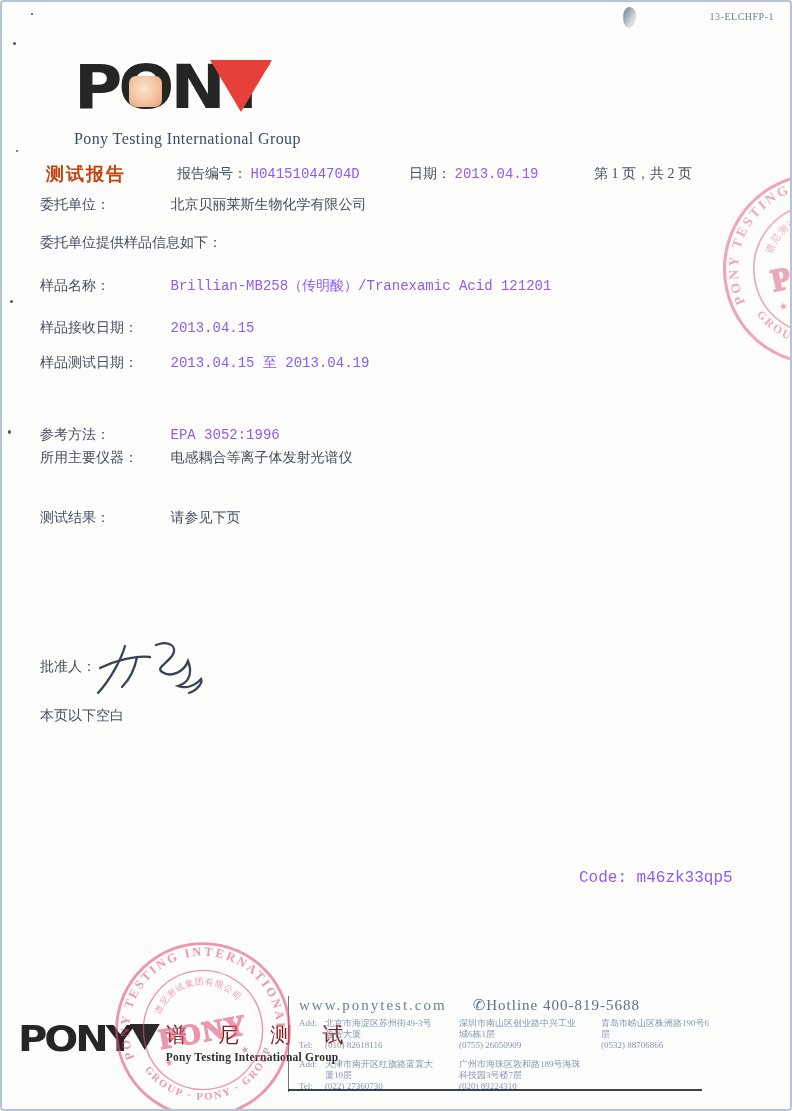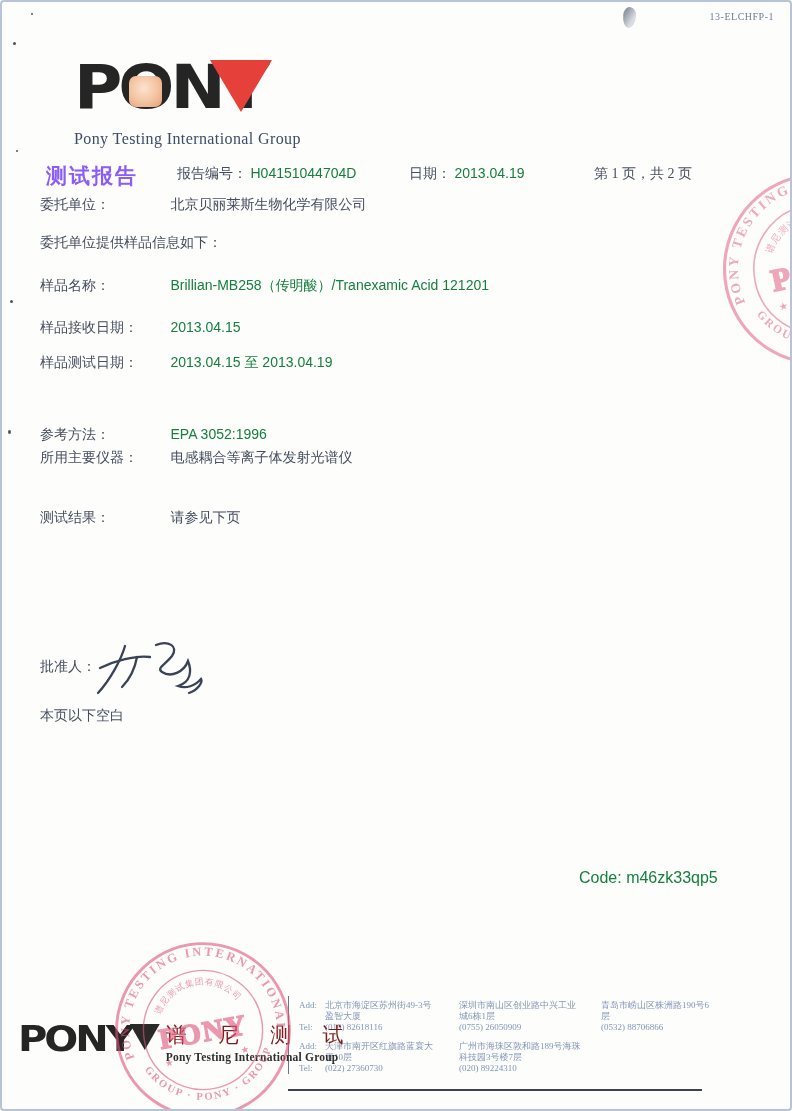--- a/index.html
+++ b/index.html
@@ -18,23 +18,23 @@
   .logo{top:58px;left:72px;width:240px;}
   .logo-word{font-family:"DejaVu Sans","Liberation Sans",sans-serif;font-weight:900;
     font-size:66px;line-height:60px;letter-spacing:-4px;color:#252525;transform:scaleY(.92);
     transform-origin:top left;position:relative;z-index:1;}
   .logo-square{position:absolute;left:55px;top:16px;width:33px;height:31px;border-radius:7px;
     background:radial-gradient(circle at 45% 40%,#fbe3cf 0%,#f3c2a0 55%,#e69d72 100%);z-index:2;}
   .logo-triangle{position:absolute;left:136px;top:0px;width:62px;height:52px;background:#e6403a;
     clip-path:polygon(0 0,100% 0,50% 100%);z-index:3;}
   .logo-subtitle{margin-top:8px;font-size:16px;color:#3c4c68;letter-spacing:.4px;}
   
-  .title{top:160px;left:44px;font-size:21px;font-weight:bold;color:#8b5cf6;letter-spacing:2px;}
+  .title{top:160px;left:44px;font-size:18px;font-weight:bold;color:#c2410c;letter-spacing:2px;}
   .hdr-item{top:163px;font-size:14px;}
-  .val{font-family:Liberation Sans, sans-serif;color:#15803d;}
+  .val{font-family:Liberation Mono, monospace;color:#8b5cf6;}
   .row{left:38px;font-size:14px;white-space:nowrap;}
   .row .lbl{display:inline-block;width:127px;}
   .row.wide .lbl{width:auto;}
   .sig-svg{left:92px;top:636px;}
   .sig-svg path{fill:none;stroke:#3a4354;stroke-width:2.3;stroke-linecap:round;}
   .code-line{left:577px;top:867px;font-size:16px;}
   
   .stamp{pointer-events:none;}
   .stamp text{fill:#e0547a;font-family:"Liberation Serif",serif;}
   .stamp circle{fill:none;stroke:#e0547a;}
@@ -188,20 +188,24 @@
   <div class="abs f-logo">
     <div class="f-pony">PONY</div>
     <div class="f-tri"></div>
     <div class="f-cn-wrap">
       <div class="f-cn">谱 尼 测 试</div>
       <div class="f-sub">Pony Testing International Group</div>
     </div>
   </div>
 
   <div class="abs f-contacts">
+    <div class="f-line1">
+      <span class="f-web">www.ponytest.com</span>
+      <span class="f-hot"><span>✆</span><span>Hotline 400-819-5688</span></span>
+    </div>
     <div class="f-cols">
       <div class="f-col c1">
         <div>
           <div class="f-entry">
             <span>Add:</span>
             <span>北京市海淀区苏州街49-3号盈智大厦</span>
           </div>
           <div class="f-entry">
             <span>Tel:</span>
             <span>(010) 82618116</span>

